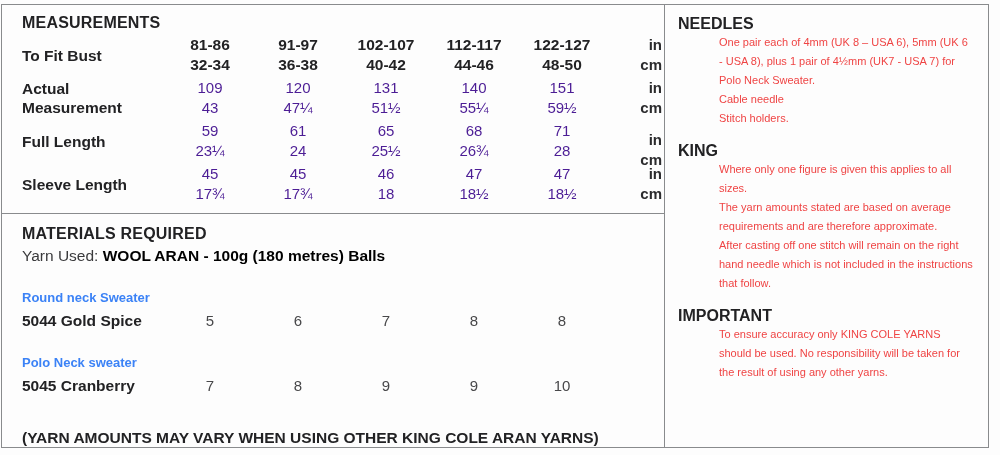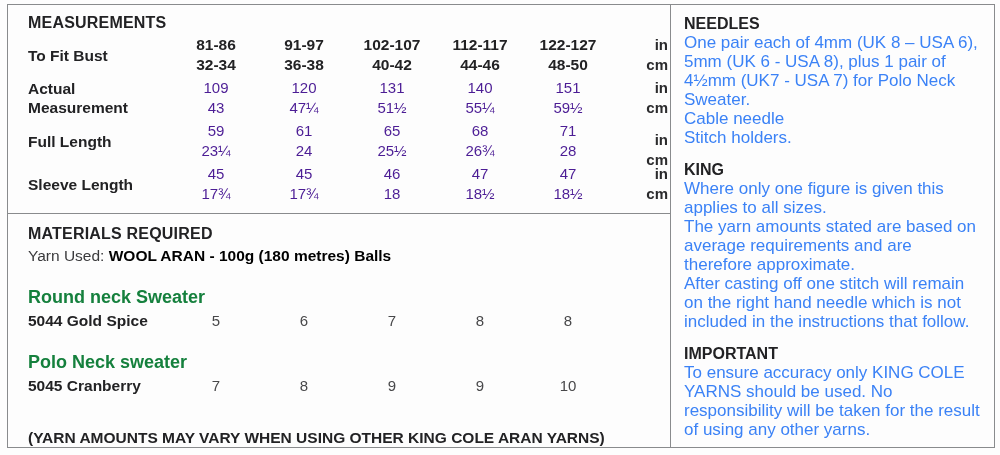--- a/index.html
+++ b/index.html
@@ -1,20 +1,20 @@
 <!DOCTYPE html>
 <html><head>
 <meta charset="utf-8">
 <style>
   * { margin:0; padding:0; box-sizing:border-box; }
   html,body { width:1000px; height:455px; background:#fdfdfd; overflow:hidden; }
   body { font-family:"Liberation Sans","DejaVu Sans",sans-serif; color:#2b2b2d; }
 
   .frame {
-    position:absolute; left:7px; top:4px; width:988px; height:444px;
+    position:absolute; left:1px; top:4px; width:988px; height:444px;
     border:1.5px solid #898b8d; display:flex; background:#fdfdfd;
   }
   .left-col { width:663px; border-right:1.5px solid #898b8d; display:flex; flex-direction:column; }
   .right-col { flex:1; padding:9px 14px 0 13px; }
 
   
   .meas-panel { height:209px; border-bottom:1.5px solid #898b8d; padding:9px 0 0 20px; }
   .panel-title { font-size:16px; font-weight:bold; color:#222224; letter-spacing:.2px; }
   .mtable { margin-top:3px; }
   .mrow { display:flex; align-items:stretch; margin-top:3px; }
@@ -23,29 +23,29 @@
   .mcell { width:88px; text-align:center; font-size:15px; line-height:20px; color:#4c1d95; }
   .munit { width:56px; text-align:right; font-size:15px; font-weight:bold; line-height:20px; color:#2b2b2d; }
   .row-bold .mcell { font-weight:bold; color:#222224; font-size:15.5px; }
   .unit-offset { transform:translateY(9px); }
 
   
   .mat-panel { flex:1; padding:11px 0 0 20px; }
   .yarn-line { margin-top:4px; font-size:15.5px; color:#3a3a3c; }
   .yarn-line b { color:#000000; }
   .mat-block { margin-top:23px; }
-  .mat-name { font-size:18px; font-weight:bold; color:#15803d; line-height:19px; }
+  .mat-name { font-size:13px; font-weight:bold; color:#3b82f6; line-height:19px; }
   .mat-row { display:flex; margin-top:5px; }
   .mat-shade { width:144px; font-size:15.5px; font-weight:bold; color:#222224; }
   .mat-val { width:88px; text-align:center; font-size:15px; color:#48484a; }
   .mat-note { margin-top:34px; font-size:15.5px; font-weight:bold; color:#222224; }
 
   
   .r-title { font-size:16px; font-weight:bold; color:#222224; line-height:19px; }
-  .r-text { font-size:17px; line-height:19px; color:#3b82f6; }
+  .r-text { font-size:11px; line-height:19px; color:#ef4444;margin-left:41px; }
   .r-gap { margin-top:13px; }
 </style>
 </head>
 <body>
 
 <div class="frame">
 
   <div class="left-col">
 
     <div class="meas-panel">

